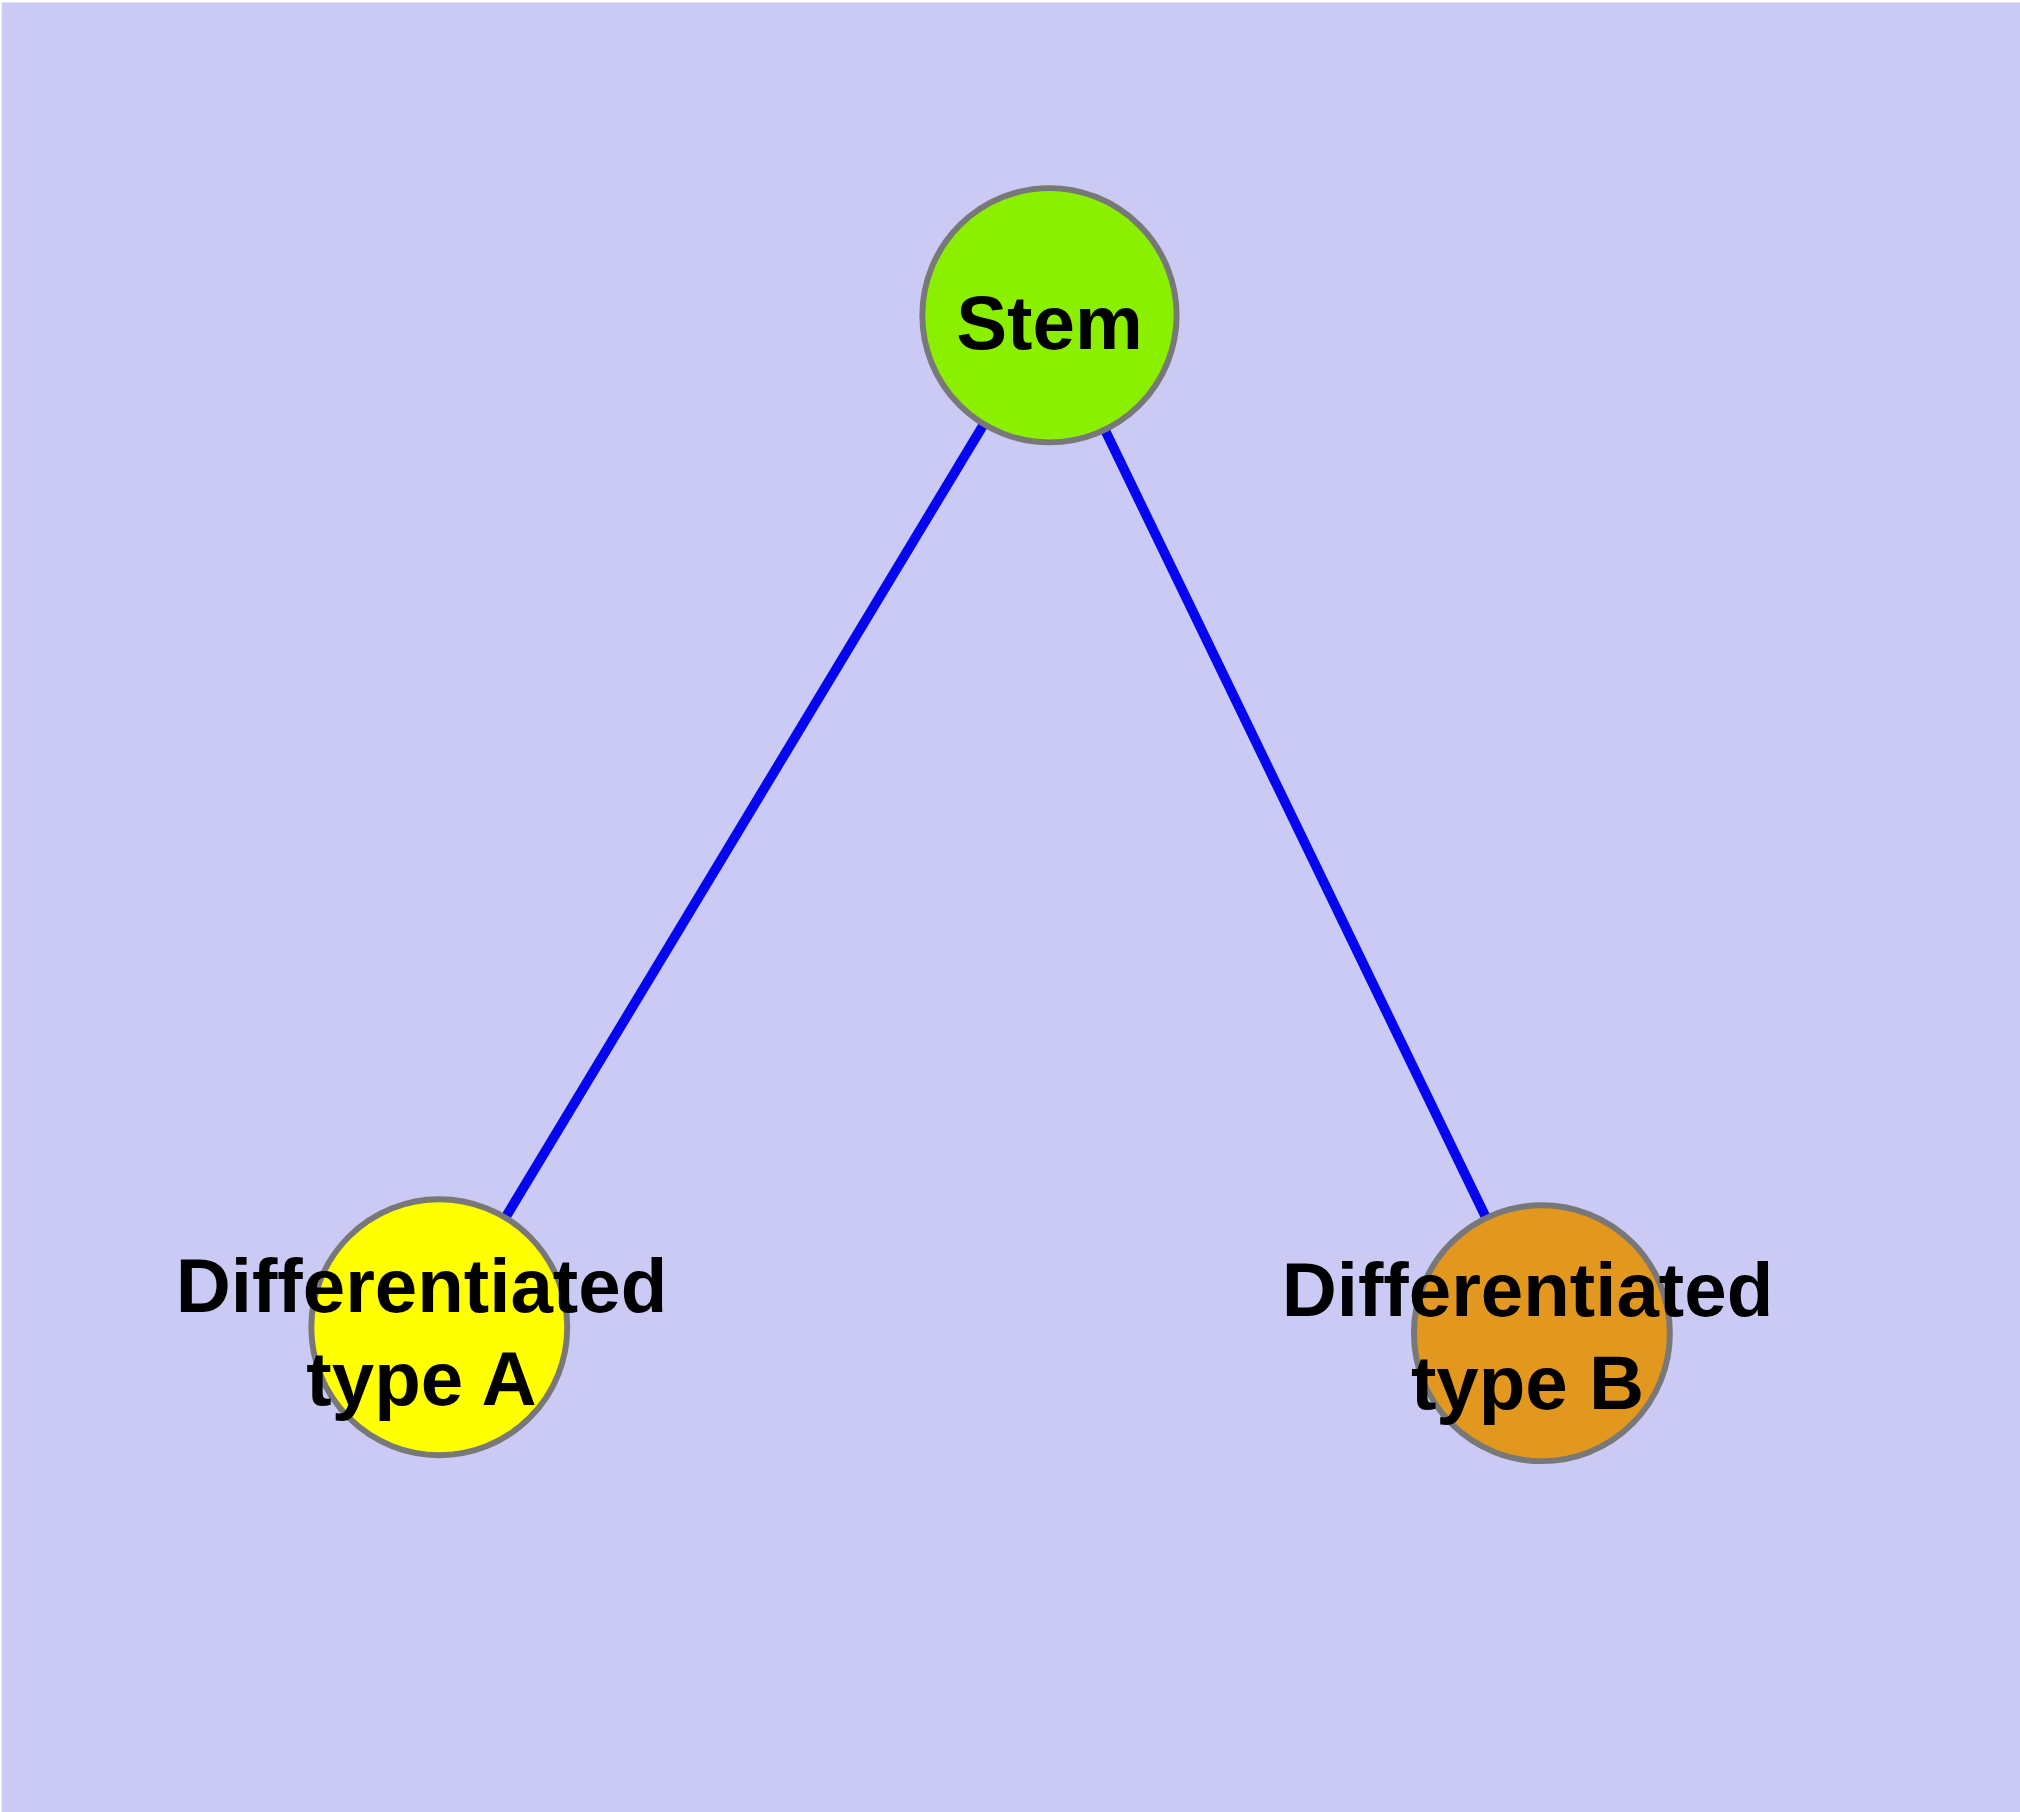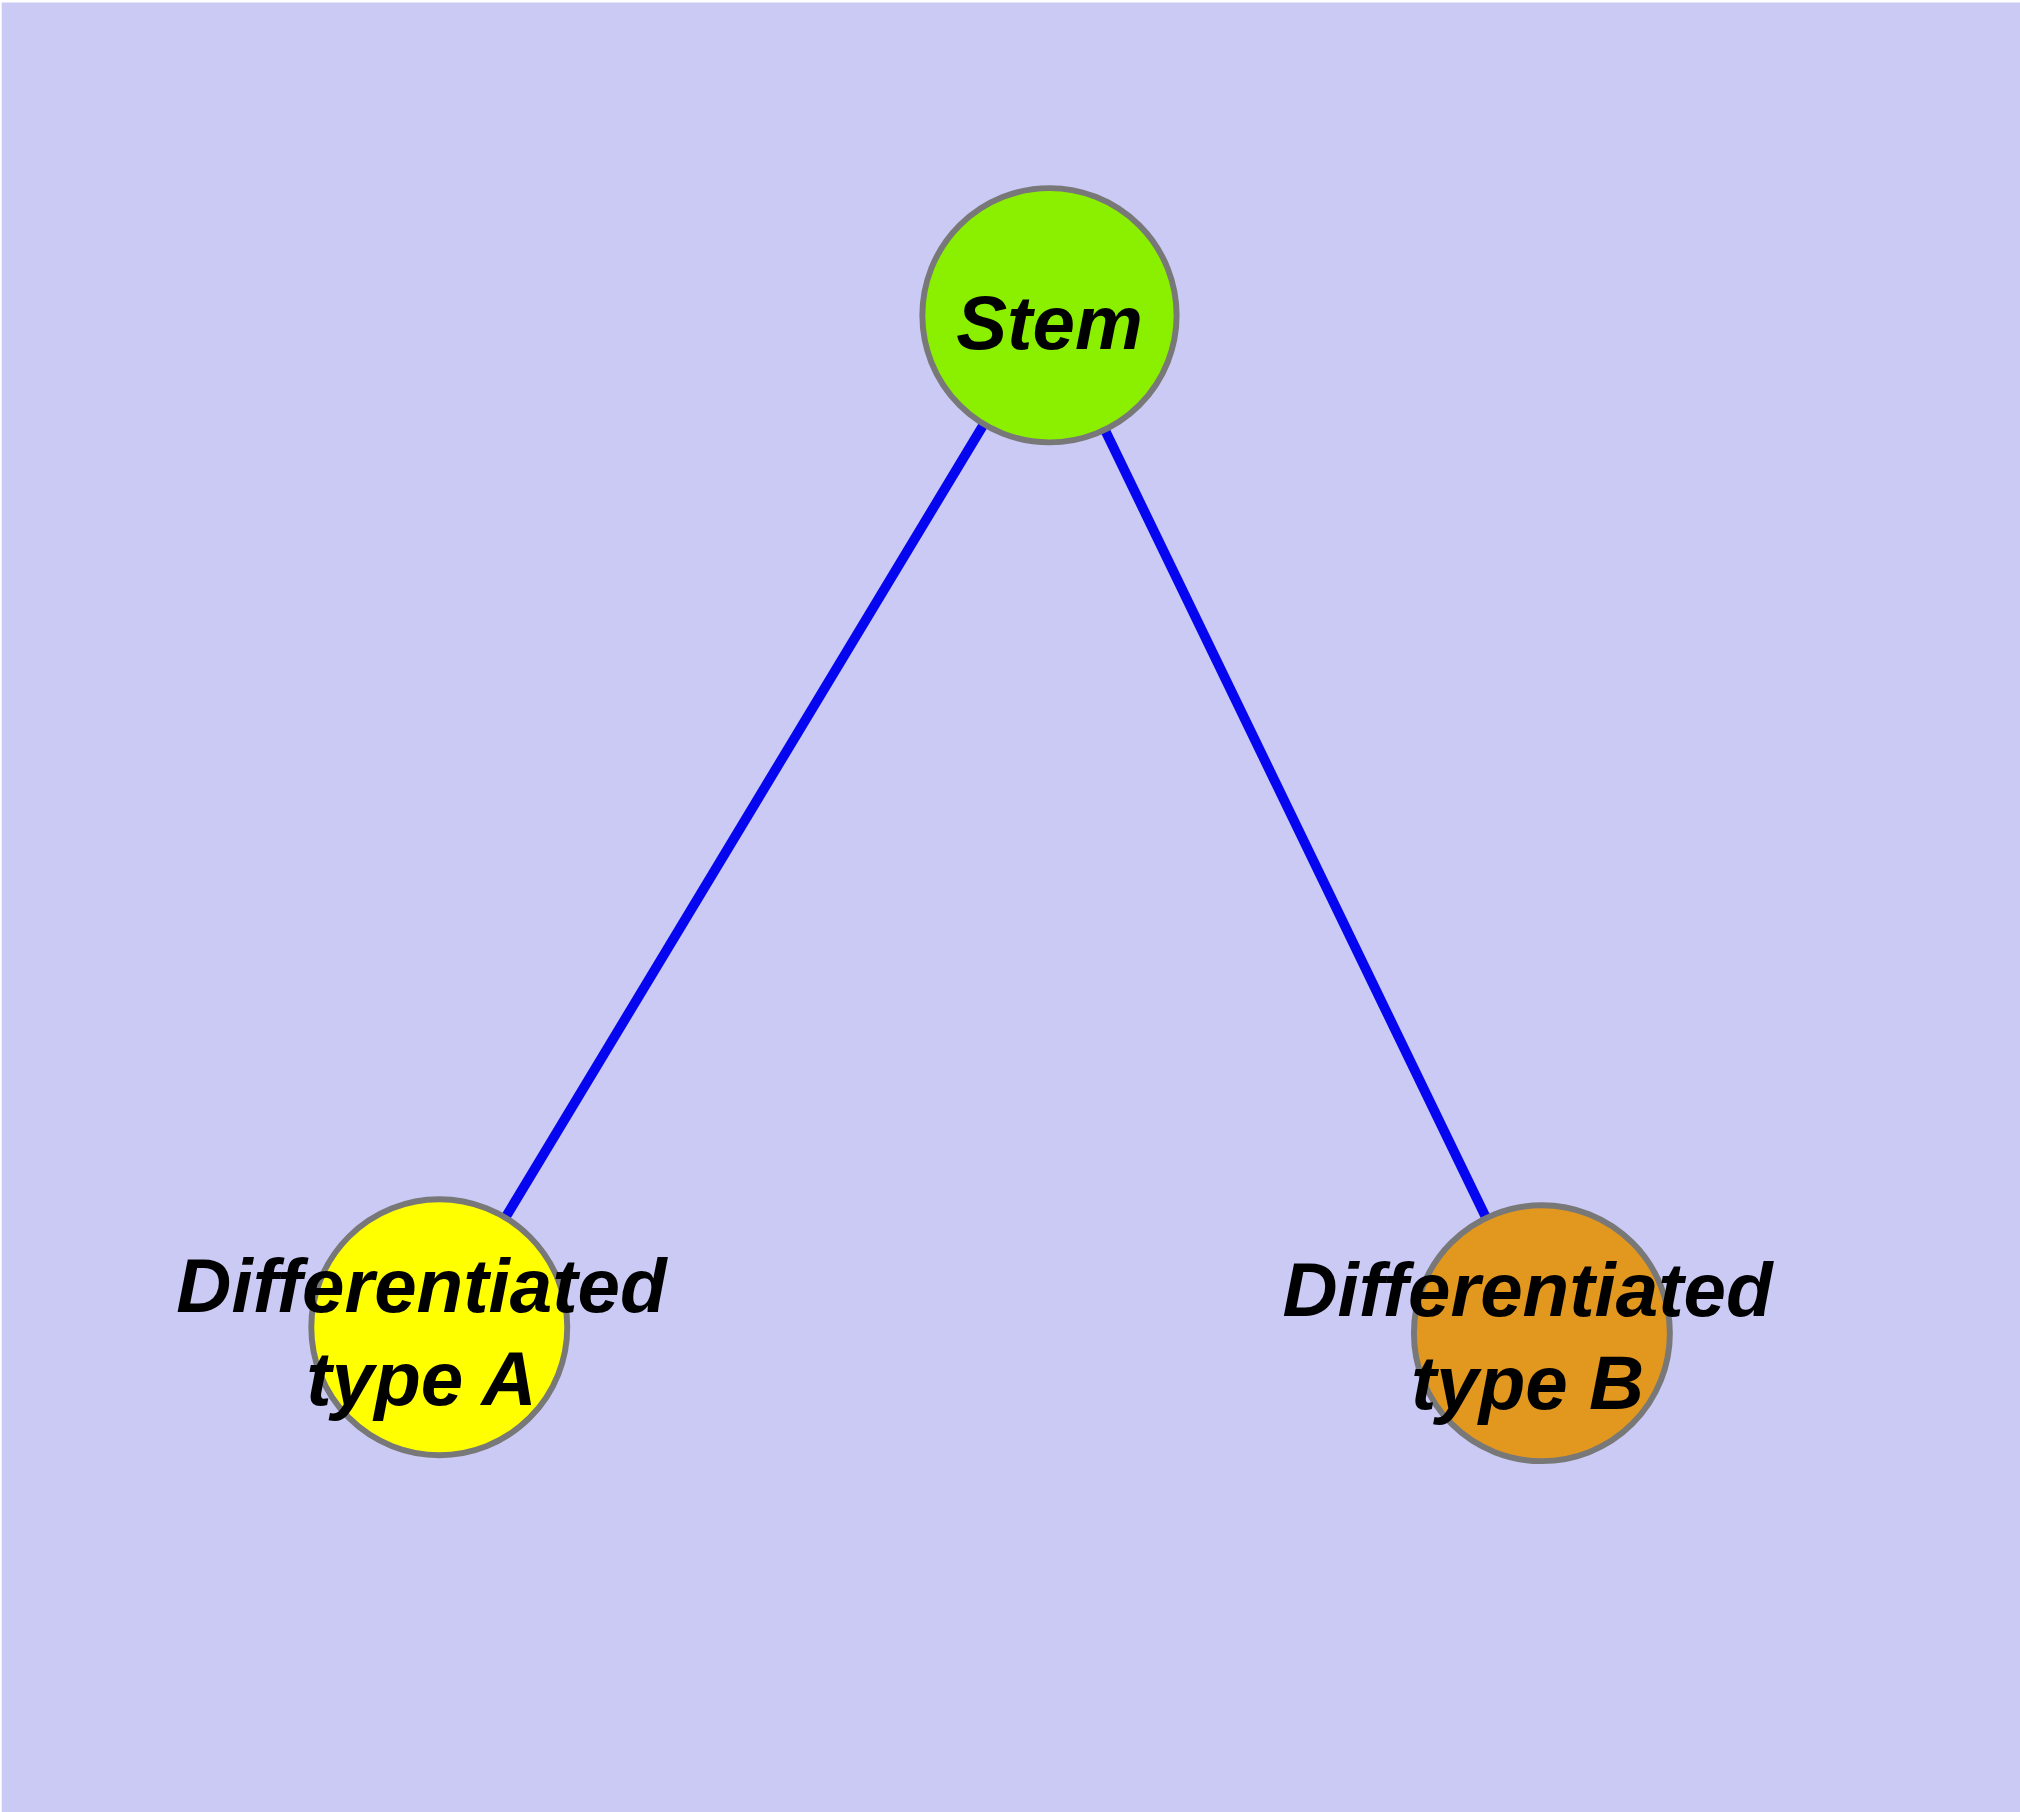--- a/index.html
+++ b/index.html
@@ -28,21 +28,21 @@
     font-family: "Liberation Sans", sans-serif;
     font-weight: 700;
     font-size: 90px;
     fill: #000000;
     text-anchor: middle;
   }
 </style>
 </head>
 <body>
 
-<div class="canvas" style="background: rgb(202, 202, 245); font-style: italic;">
+<div class="canvas" style="background: rgb(202, 202, 245);">
   <svg class="graph" viewBox="0 0 2384 2138">
 
     <line x1="1238" y1="372" x2="518" y2="1566" stroke-width="11.5" stroke="#0505F0"></line>
     <line x1="1238" y1="372" x2="1819" y2="1573" stroke-width="11.5" stroke="#0505F0"></line>
 
     <circle cx="1238" cy="372" r="150" stroke-width="7" fill="#8BF000" stroke="#787878"></circle>
 
     <circle cx="518" cy="1566" r="151" stroke-width="7" fill="#FFFF00" stroke="#787878"></circle>
 
     <circle cx="1819" cy="1573" r="151" stroke-width="7" fill="#E2971F" stroke="#787878"></circle>

